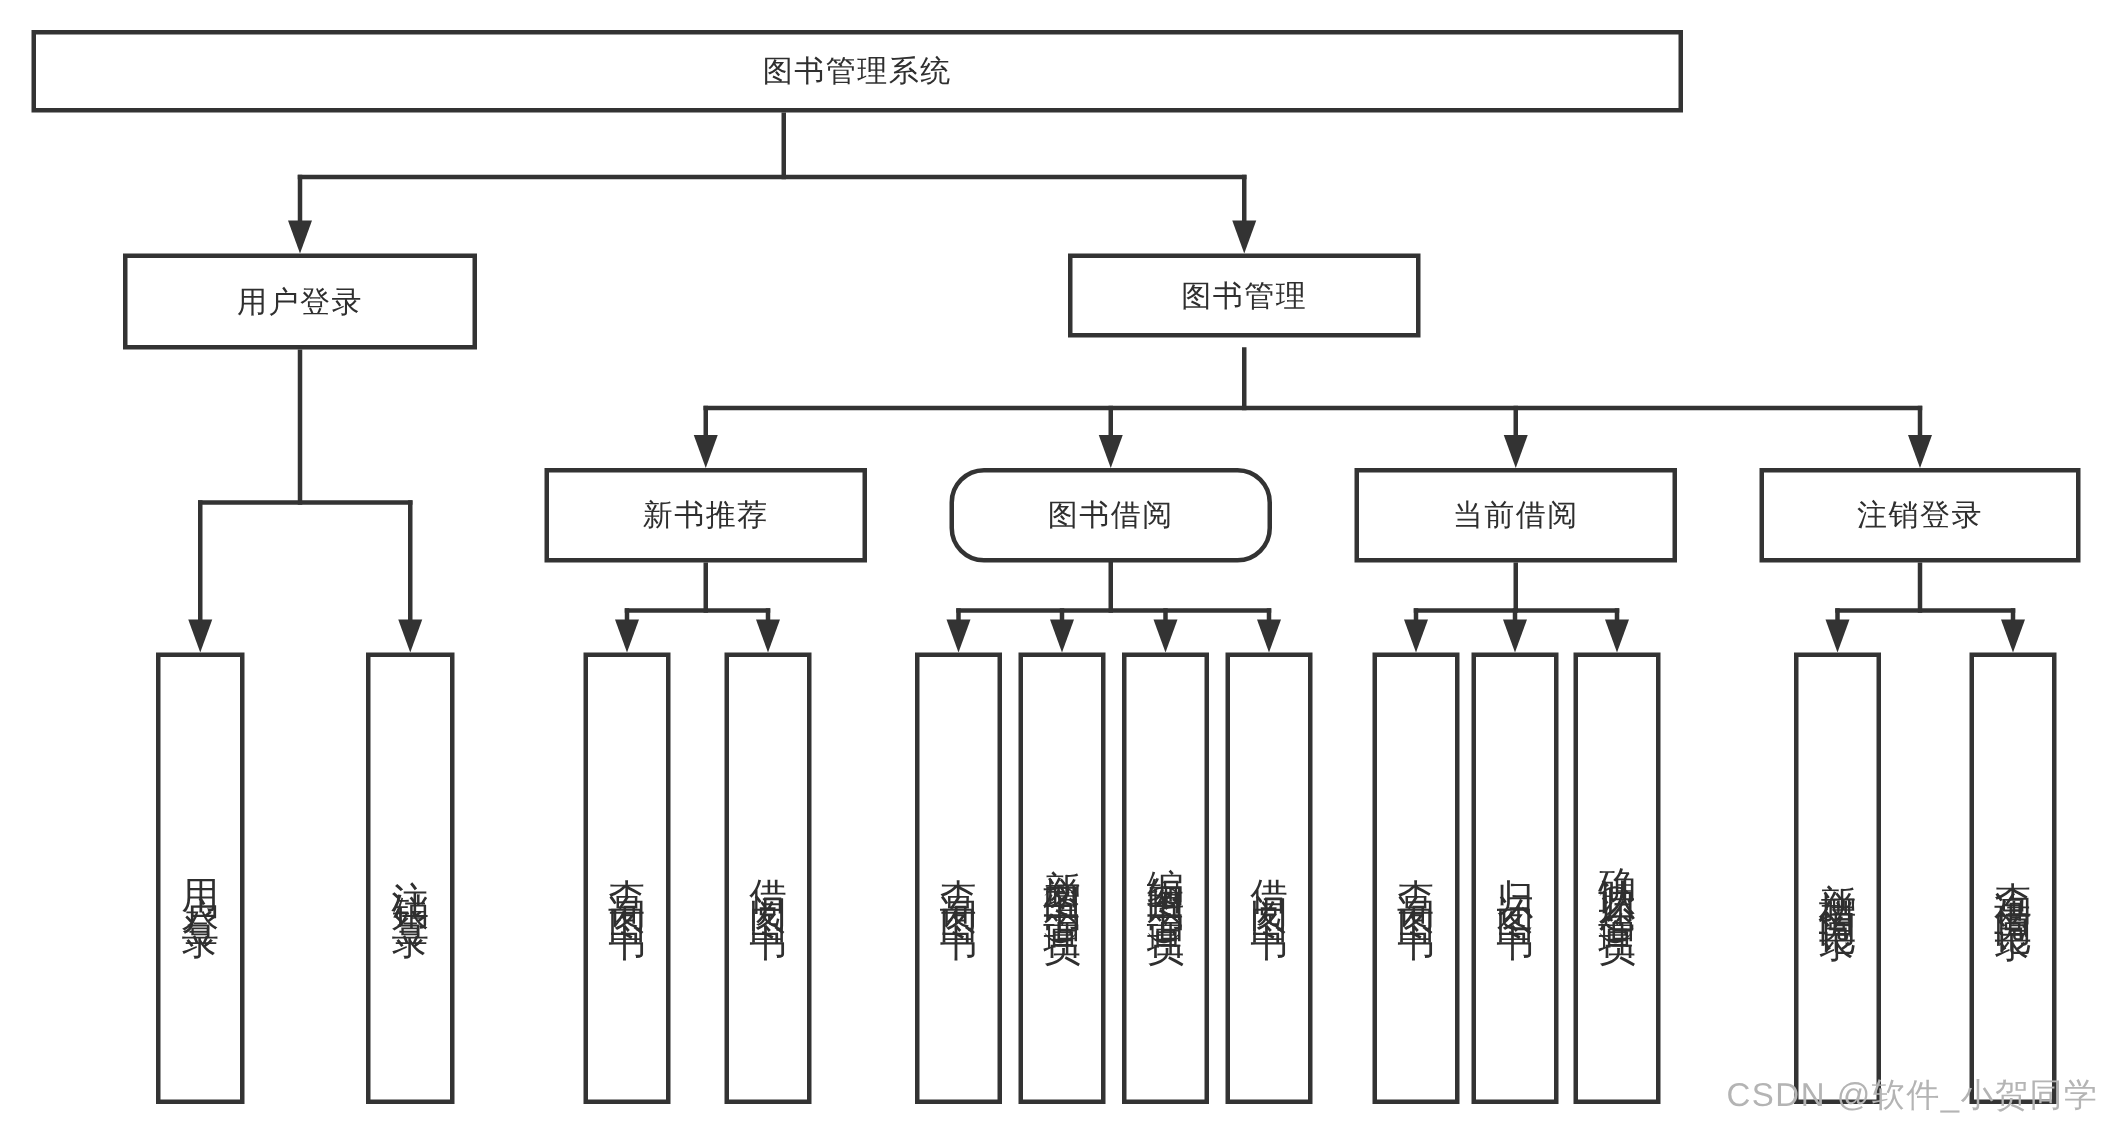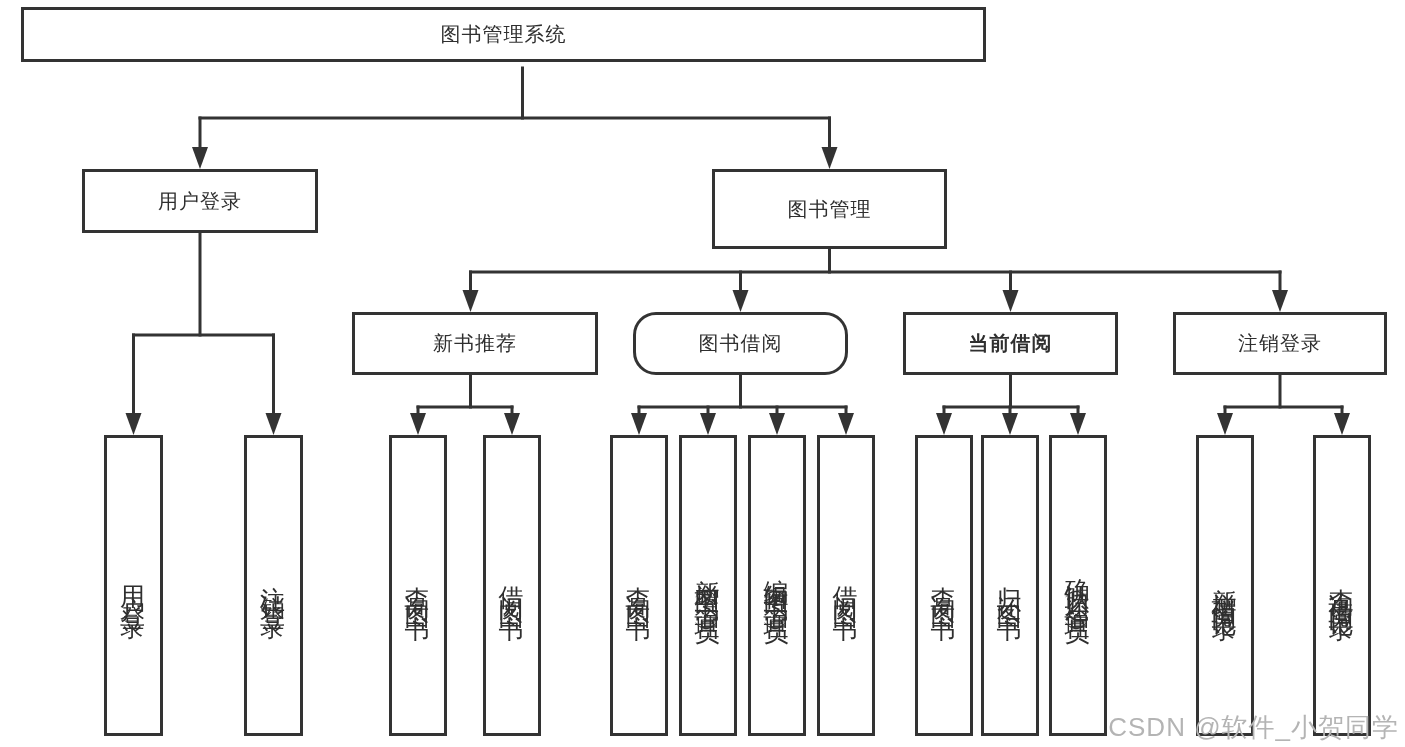--- a/index.html
+++ b/index.html
@@ -38,46 +38,46 @@
   .v {
     writing-mode: vertical-rl;
     text-orientation: mixed;
     font-size: 25px;
     letter-spacing: 10px;
     white-space: normal;
   }
   .v.long { letter-spacing: 6px; }
 
   
-  #n-root        { left:  21px; top:  7px; width: 965px; height: 55px; }
+  #n-root        { left:  21px; top:  20px; width: 1101px; height: 55px; }
   #n-login       { left:  82px; top: 169px; width: 236px; height: 64px; }
-  #n-mgmt        { left: 712px; top: 169px; width: 235px; height: 80px; font-family: Liberation Serif, serif; }
-  #n-newbooks    { left: 352px; top: 312px; width: 246px; height: 63px; }
+  #n-mgmt        { left: 712px; top: 169px; width: 235px; height: 56px; font-family: Liberation Serif, serif; }
+  #n-newbooks    { left: 363px; top: 312px; width: 215px; height: 63px; }
   #n-bookborrow  { left: 633px; top: 312px; width: 215px; height: 63px; border-radius: 23px; }
-  #n-current     { left: 903px; top: 312px; width: 215px; height: 63px; font-weight: bold; }
+  #n-current     { left: 903px; top: 312px; width: 215px; height: 63px; }
   #n-records     { left: 1173px; top: 312px; width: 214px; height: 63px; }
   #v-userlogin   { left: 104px; top: 435px; width: 59px; height: 301px; }
   #v-logout      { left: 244px; top: 435px; width: 59px; height: 301px; }
   #v-nb-query    { left: 389px; top: 435px; width: 58px; height: 301px; }
   #v-nb-borrow   { left: 483px; top: 435px; width: 58px; height: 301px; }
   #v-bb-query    { left: 610px; top: 435px; width: 58px; height: 301px; }
   #v-bb-add      { left: 679px; top: 435px; width: 58px; height: 301px; }
   #v-bb-edit     { left: 748px; top: 435px; width: 58px; height: 301px; }
   #v-bb-borrow   { left: 817px; top: 435px; width: 58px; height: 301px; }
   #v-cb-query    { left: 915px; top: 435px; width: 58px; height: 301px; }
   #v-cb-return   { left: 981px; top: 435px; width: 58px; height: 301px; }
   #v-cb-confirm  { left: 1049px; top: 435px; width: 58px; height: 301px; }
   #v-br-add      { left: 1196px; top: 435px; width: 58px; height: 301px; }
   #v-br-query    { left: 1313px; top: 435px; width: 58px; height: 301px; }
 
   .watermark {
     position: absolute;
     right: 6px;
     bottom: 2px;
-    font-size: 26px;
+    font-size: 22px;
     color: #b4b4b4;
     z-index: 2;
     letter-spacing: 1px;
   }
 </style>
 </head>
 <body>
 
 <div class="canvas">
 

